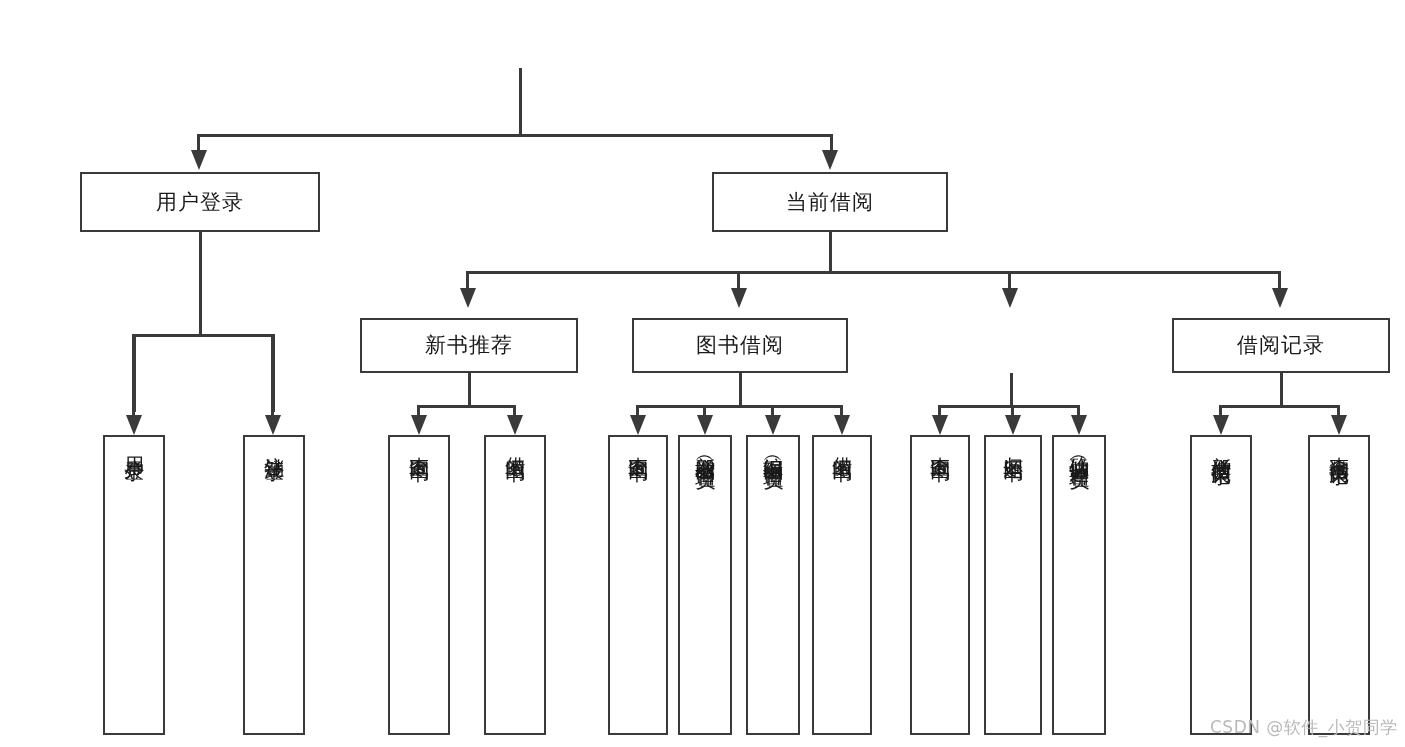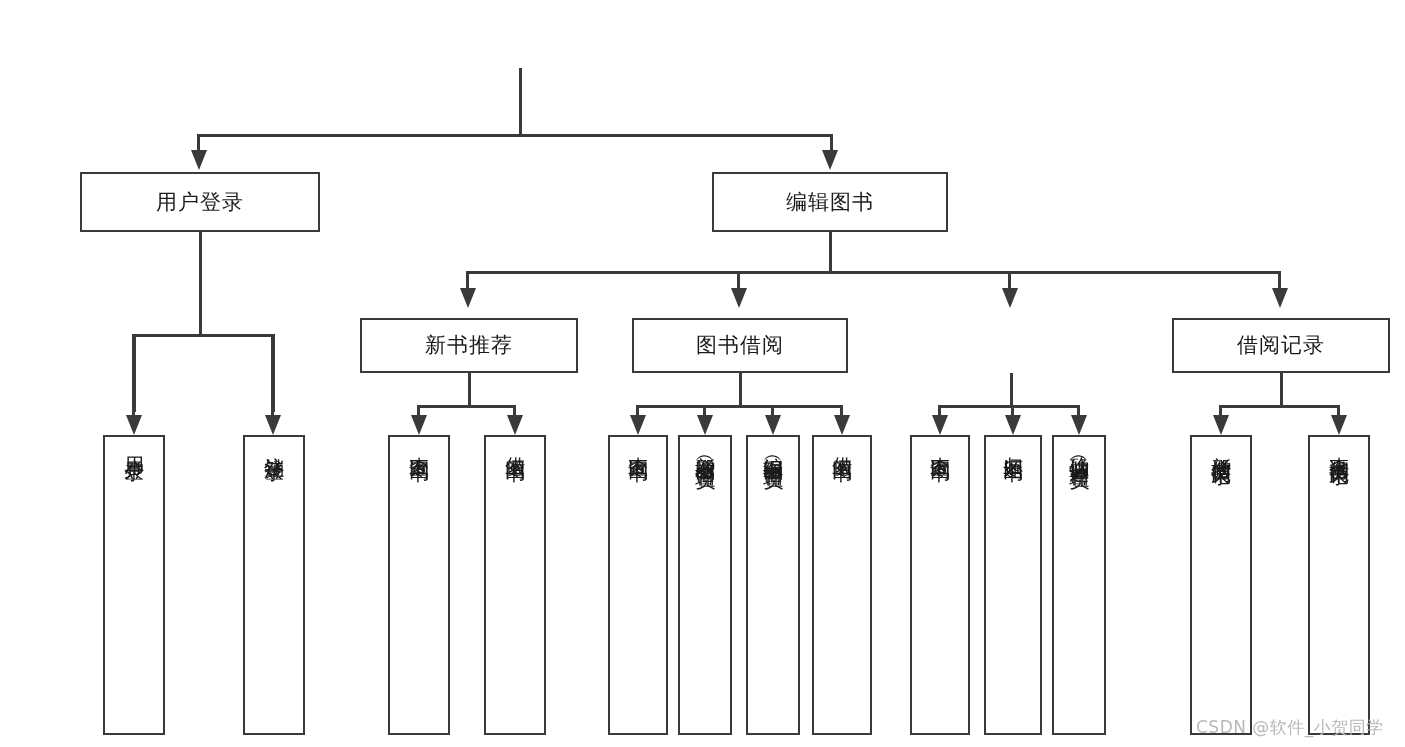--- a/index.html
+++ b/index.html
@@ -64,20 +64,21 @@
     border-right:8px solid transparent;
     border-top:20px solid #3a3a3a;
   }
   #watermark{
     position:absolute;
     font-size:17px;
     color:#b9b9b9;
     letter-spacing:0.5px;
     white-space:nowrap;
     user-select:none;
+    margin-left:14px;
   }
 </style>
 </head>
 <body>
 
 <div id="canvas">
 
   <div class="edge v" style="left: 519px; top: 68px; height: 66px;"></div>
     <div class="edge h" style="left: 197px; top: 134px; width: 634px;"></div>
     <div class="edge v" style="left: 197px; top: 134px; height: 20px;"></div>
@@ -129,21 +130,21 @@
     <div class="arrow" style="left: 834px; top: 415px;"></div>
     <div class="arrow" style="left: 932px; top: 415px;"></div>
     <div class="arrow" style="left: 1005px; top: 415px;"></div>
     <div class="arrow" style="left: 1071px; top: 415px;"></div>
     <div class="arrow" style="left: 1213px; top: 415px;"></div>
     <div class="arrow" style="left: 1331px; top: 415px;"></div>
     <div class="node horiz" style="left: 80px; top: 172px; width: 240px; height: 60px;">
       <span class="lbl">用户登录</span>
     </div>
     <div class="node horiz" style="left: 712px; top: 172px; width: 236px; height: 60px;">
-      <span class="lbl">编辑图书</span>
+      <span class="lbl">当前借阅</span>
     </div>
     <div class="node horiz" style="left: 360px; top: 318px; width: 218px; height: 55px;">
       <span class="lbl">新书推荐</span>
     </div>
     <div class="node horiz" style="left: 632px; top: 318px; width: 216px; height: 55px; font-family: Liberation Serif, serif;">
       <span class="lbl">图书借阅</span>
     </div>
     <div class="node horiz" style="left: 1172px; top: 318px; width: 218px; height: 55px;">
       <span class="lbl">借阅记录</span>
     </div>

